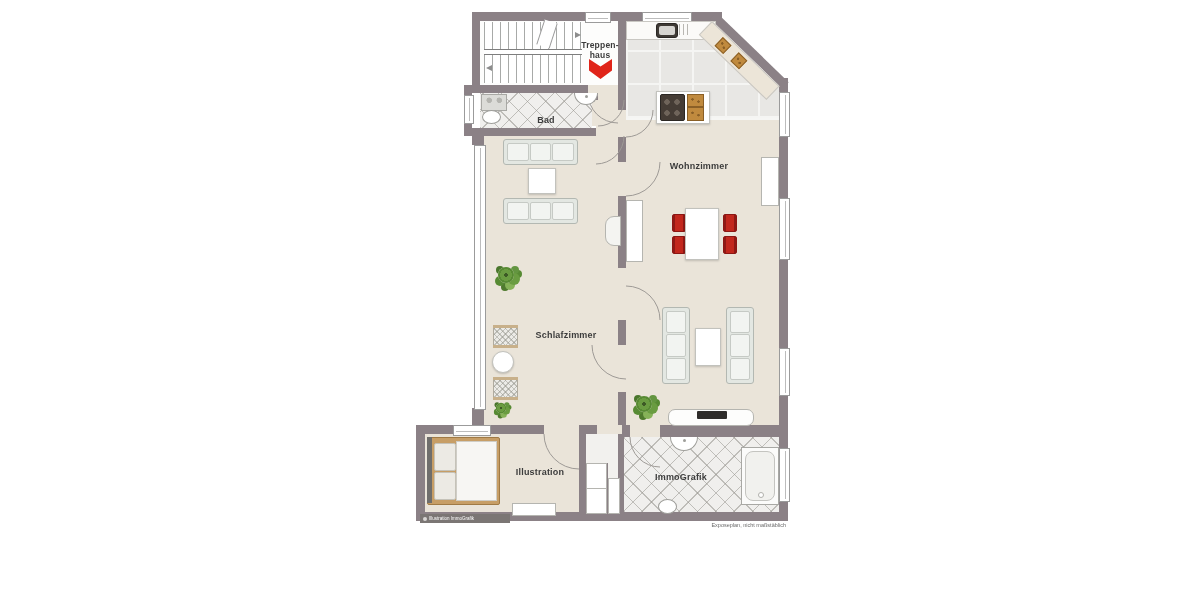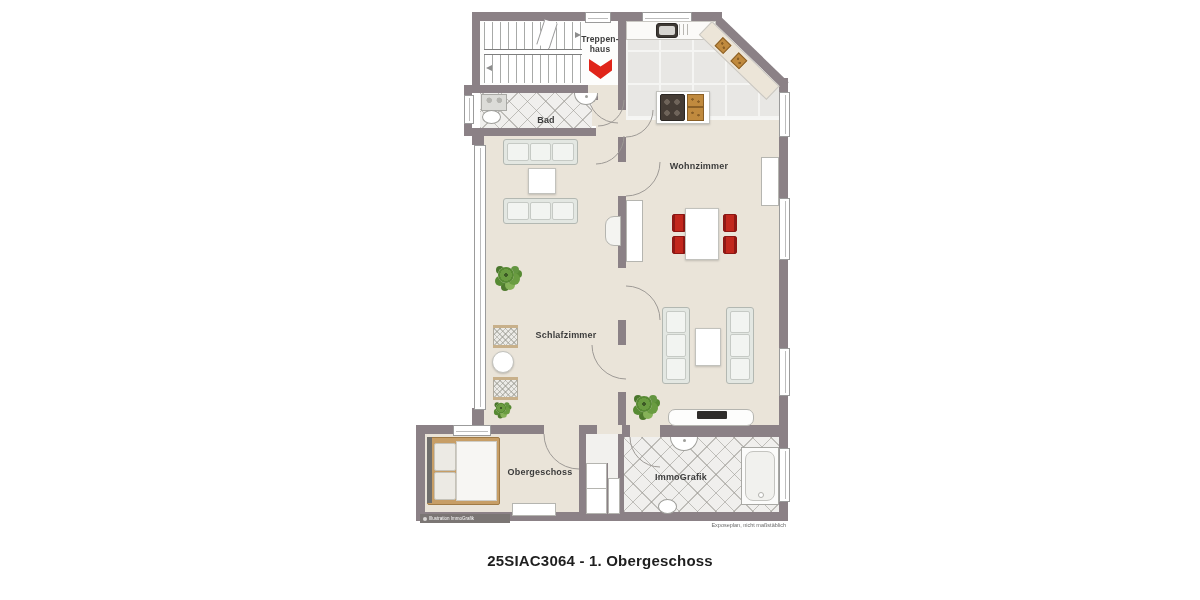--- a/index.html
+++ b/index.html
@@ -23,21 +23,21 @@
   
   .win{position:absolute;background:#fff;border:1px solid #9b9b9b;}
   .win-v:after{content:"";position:absolute;left:50%;top:2px;bottom:2px;width:1px;background:#bcbcbc;}
   .win-h:after{content:"";position:absolute;top:50%;left:2px;right:2px;height:1px;background:#bcbcbc;}
   
   .arc{position:absolute;overflow:visible;}
   .arc path{fill:none;stroke:#9e9a96;stroke-width:1;}
   
   .rlabel{position:absolute;transform:translate(-50%,-50%);font-size:9px;font-weight:bold;
           color:#3c3c3c;letter-spacing:.2px;white-space:pre-line;text-align:center;}
-  .rlabel.small{font-size:8.5px;}
+  .rlabel.small{font-size:8.5px;margin-top:6px;}
   .caption{position:absolute;left:0;right:0;top:552px;text-align:center;
            font-size:15px;font-weight:bold;color:#1f1f1f;letter-spacing:.2px;}
   .disclaimer{position:absolute;left:600px;top:522px;width:186px;text-align:right;
               font-size:5.5px;color:#6a6a6a;}
   .wm{position:absolute;left:420px;top:514px;width:84px;height:9px;background:#7b7674;
       color:#fff;font-size:4.5px;display:flex;align-items:center;gap:2px;padding:0 3px;}
   .wm .dot{width:4px;height:4px;border-radius:50%;background:#d9d6d4;flex:0 0 auto;}
   
   .stairs{position:absolute;background:#fff;
     background-image:repeating-linear-gradient(90deg,#a8aaa8 0 1px, transparent 1px 8px);}
@@ -292,23 +292,22 @@
 
   <div class="basin" style="left:670px;top:437px;width:26px;height:13px;"></div>
   <div class="wc" style="left:658px;top:499px;width:17px;height:13px;"></div>
   <div class="tub" style="left:741px;top:447px;width:36px;height:56px;"></div>
 
   <div class="rlabel small" style="left:600px;top:44px;">Treppen-
 haus</div>
   <div class="rlabel" style="left:546px;top:120px;">Bad</div>
   <div class="rlabel" style="left:699px;top:166px;">Wohnzimmer</div>
   <div class="rlabel" style="left:566px;top:335px;">Schlafzimmer</div>
-  <div class="rlabel" style="left:540px;top:472px;">Obergeschoss</div>
+  <div class="rlabel" style="left:540px;top:472px;">Illustration</div>
   <div class="rlabel" style="left:681px;top:477px;">ImmoGrafik</div>
 
   <div class="wm">
     <span class="dot"></span>
     <span>Illustration ImmoGrafik</span>
   </div>
   <div class="disclaimer">Exposeplan, nicht maßstäblich</div>
-  <div class="caption">25SIAC3064 - 1. Obergeschoss</div>
 
 </div>
 
 </body></html>

